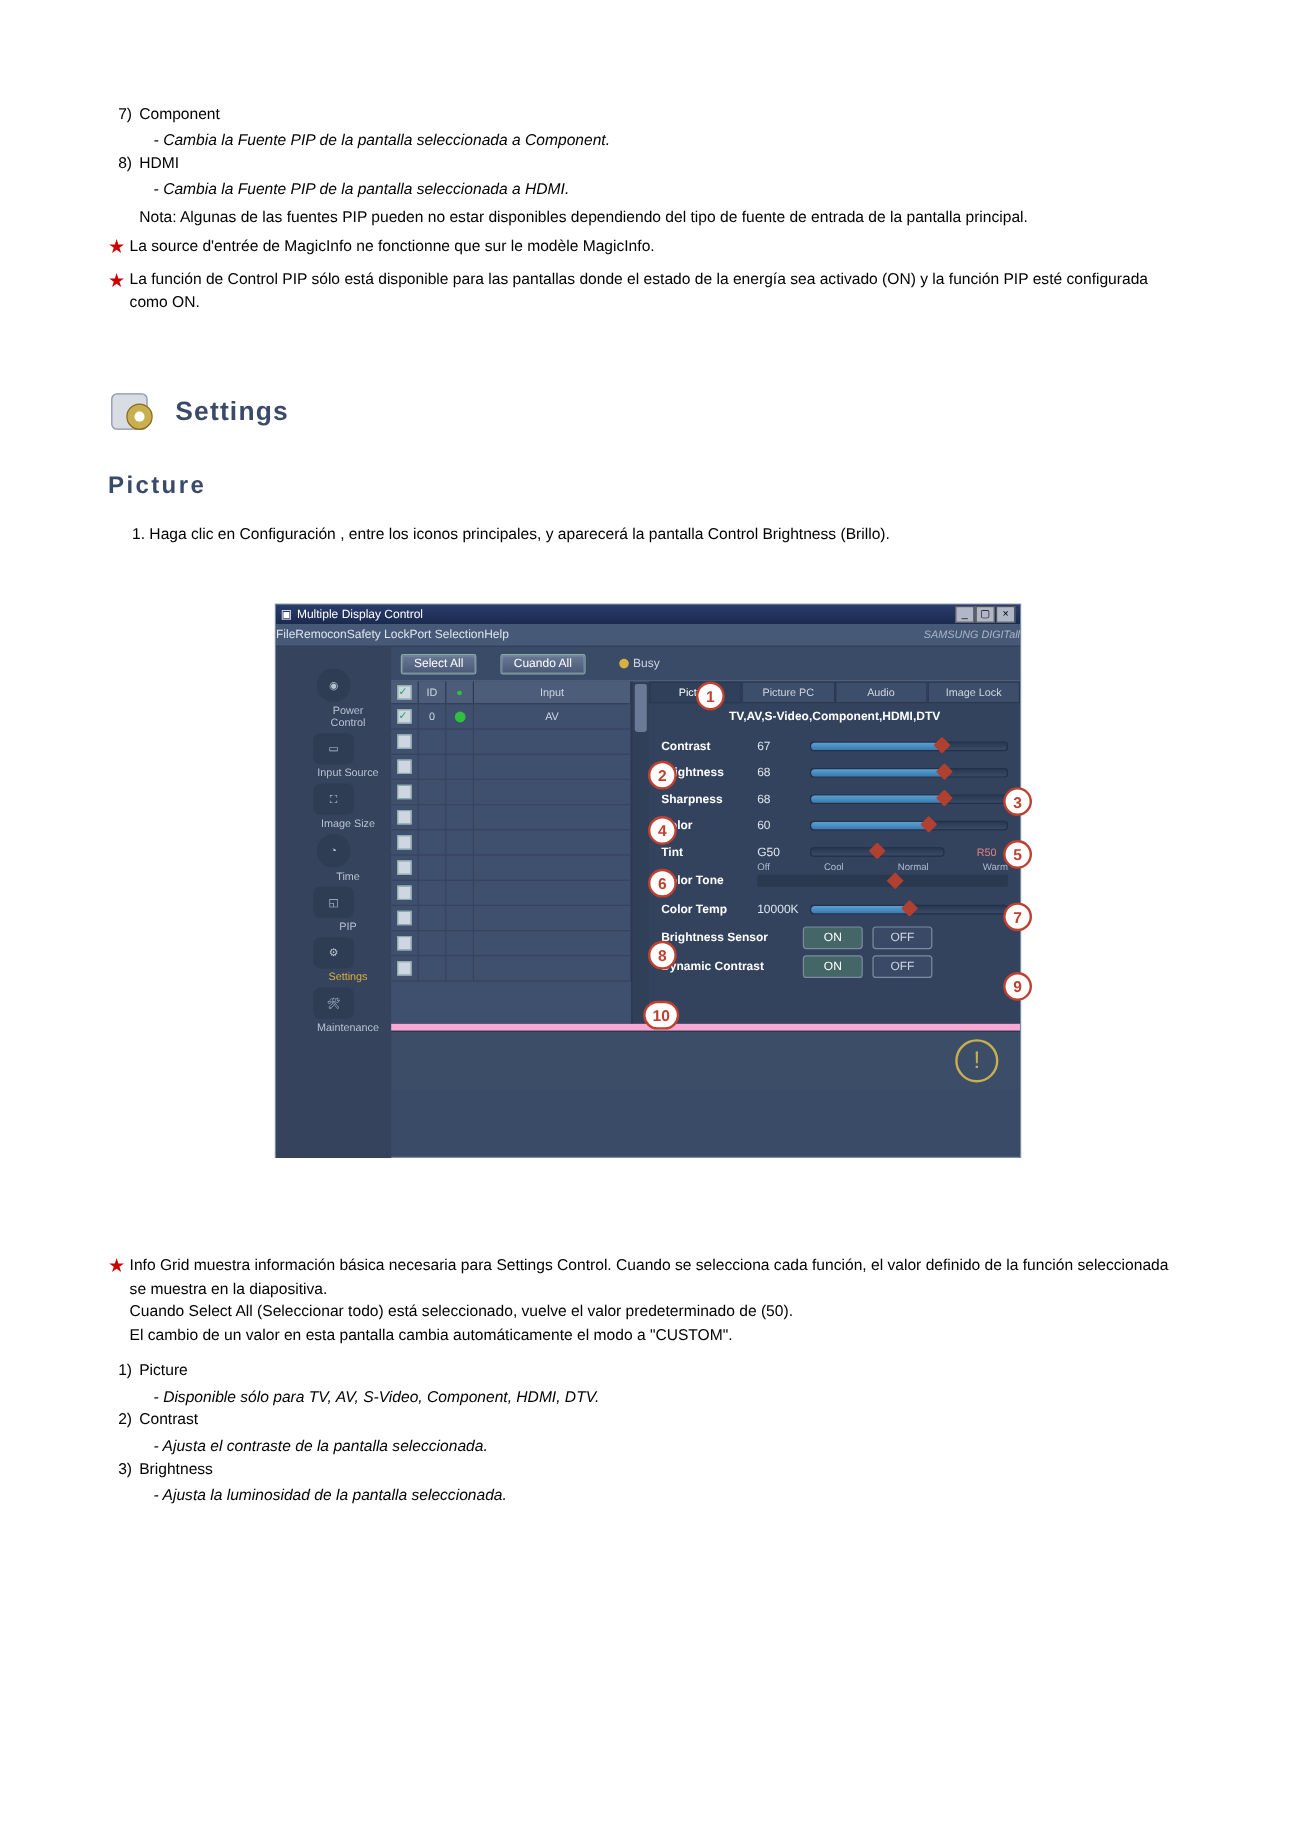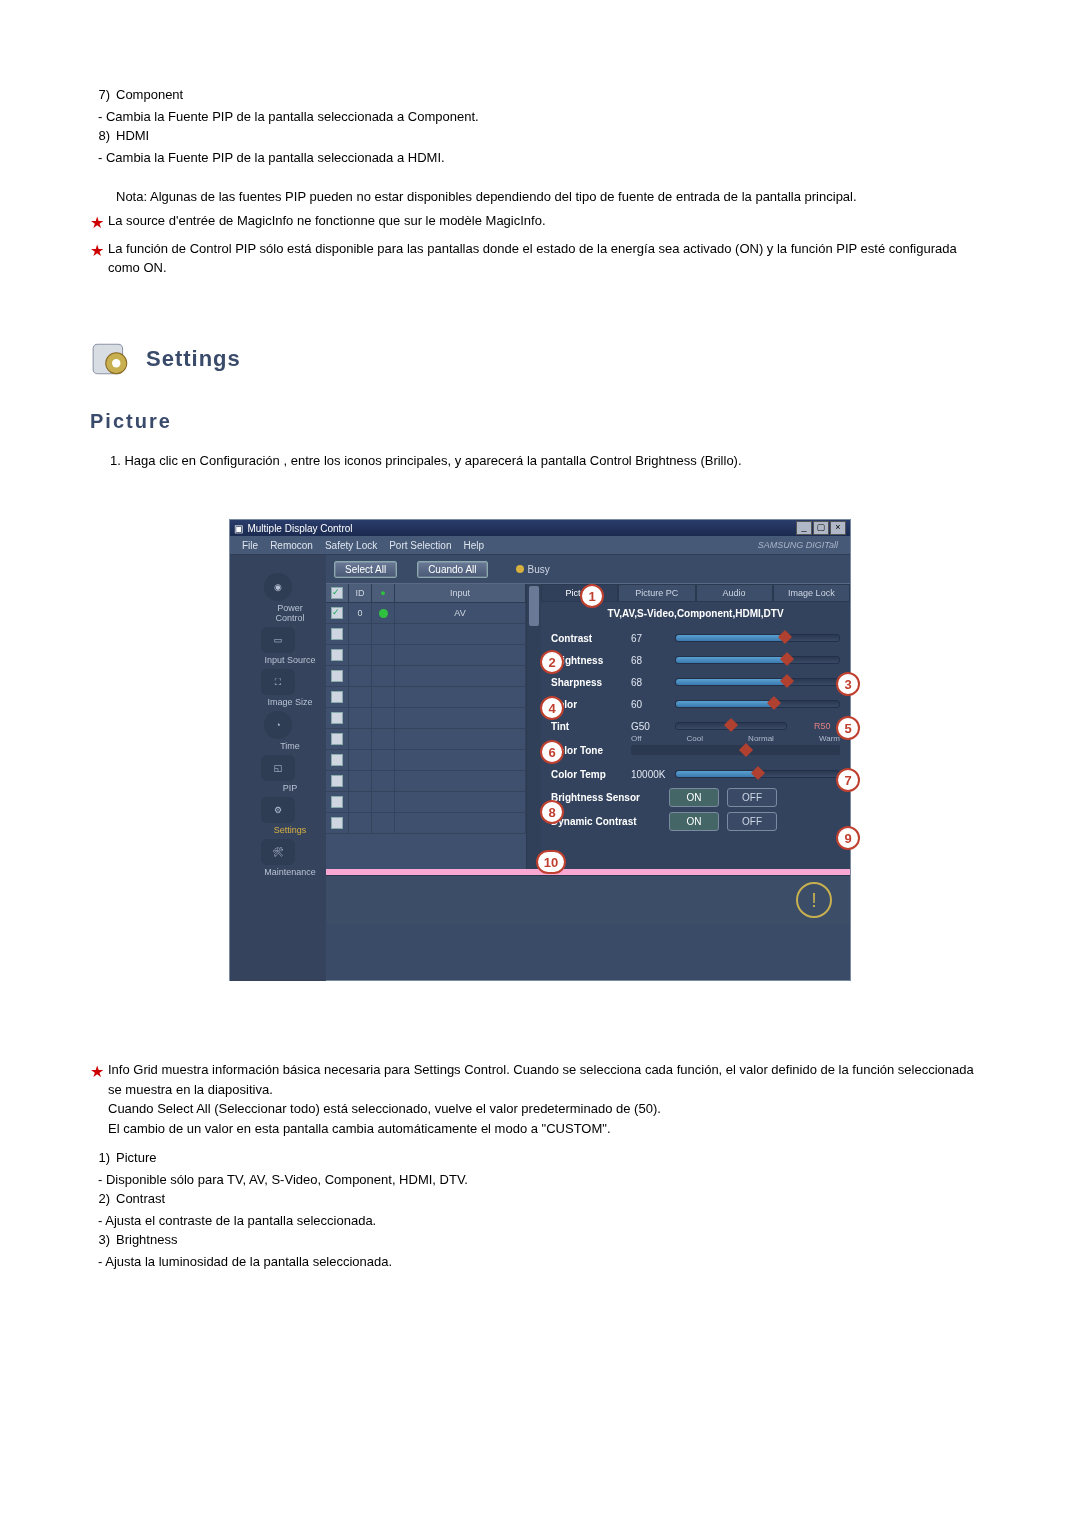--- a/index.html
+++ b/index.html
@@ -9,40 +9,40 @@
     color: #000;
     background: #fff;
     width: 1080px;
   }
   .page {
     padding: 85px 90px 60px 90px;
   }
   .list-row { display: flex; margin-bottom: 2px; line-height: 1.5; }
   .list-num { width: 20px; text-align: right; margin-right: 6px; }
   .list-body { flex: 1; }
-  .sub-desc { margin-left: 8px; line-height: 1.5; }
-  .note { margin-left: 26px; line-height: 1.5; margin-top: 20px; }
+  .sub-desc { margin-left: 38px; line-height: 1.5; font-style: italic; }
+  .note { margin-left: 26px; line-height: 1.5; margin-top: 4px; }
   .star-row { display: flex; align-items: flex-start; margin-top: 4px; line-height: 1.5; }
   .star { color: #cc0000; font-size: 16px; width: 18px; flex: none; text-align: left; }
   .star-body { flex: 1; }
   .section-head { display: flex; align-items: center; margin-top: 60px; margin-bottom: 30px; }
   .section-icon { width: 42px; height: 42px; margin-right: 14px; }
   .section-title { font-size: 22px; color: #3a4a6a; letter-spacing: 1px; font-weight: bold; }
   .subhead { font-size: 20px; color: #3a4a6a; letter-spacing: 2px; font-weight: bold; margin-bottom: 18px; }
   .indent-ol { margin-left: 20px; line-height: 1.5; }
   
   .app {
     width: 620px; height: 460px; margin: 50px auto 80px auto; position: relative;
     background: #3a4b68; font-family: Tahoma, Arial, sans-serif; font-size: 10px; color: #cfd6e2;
     box-shadow: 0 0 0 1px #7a8aa0;
   }
   .titlebar { height: 16px; background: linear-gradient(#2a3c6a,#1a2a50); display:flex; align-items:center; padding:0 4px; color:#fff; font-size:10px; justify-content:space-between; }
   .titlebar-left { display:flex; align-items:center; gap:4px; }
   .titlebar-btns span { display:inline-block; width:14px; height:12px; background:#b0b8c8; margin-left:1px; border:1px solid #555; font-size:9px; text-align:center; line-height:10px; color:#000;}
-  .menubar { height: 18px; background: #465976; display:flex; align-items:center; padding: 0 12px; gap: 12px; color:#dfe5ef; font-size:10px; border-bottom:1px solid #2d3d58;}
+  .menubar { height: 18px; background: #465976; display:flex; align-items:center; padding: 0 0; color:#dfe5ef; font-size:10px; border-bottom:1px solid #2d3d58;}
   .menubar-right { margin-left:auto; font-size:9px; font-style:italic; color:#aab4c8;}
   .app-body { display:flex; height: calc(100% - 34px); }
   .sidebar { width: 96px; background: #35435c; padding-top: 18px; display:flex; flex-direction:column; align-items:center; gap: 4px;}
   .side-item { width: 80px; display:flex; flex-direction:column; align-items:center; color:#b8c2d4; font-size:9px; }
   .side-icon { width: 34px; height: 26px; border-radius:6px; background:#2e3c54; margin-bottom:2px; display:flex; align-items:center; justify-content:center;}
   .side-icon.round { border-radius: 50%; width:28px; height:28px;}
   .side-label { text-align:center;padding-left:24px; }
   .side-item.sel .side-label { color:#d8b040; }
   .main { flex:1; display:flex; flex-direction:column; }
   .toolbar { height: 28px; display:flex; align-items:center; padding: 0 8px; gap: 20px; }

